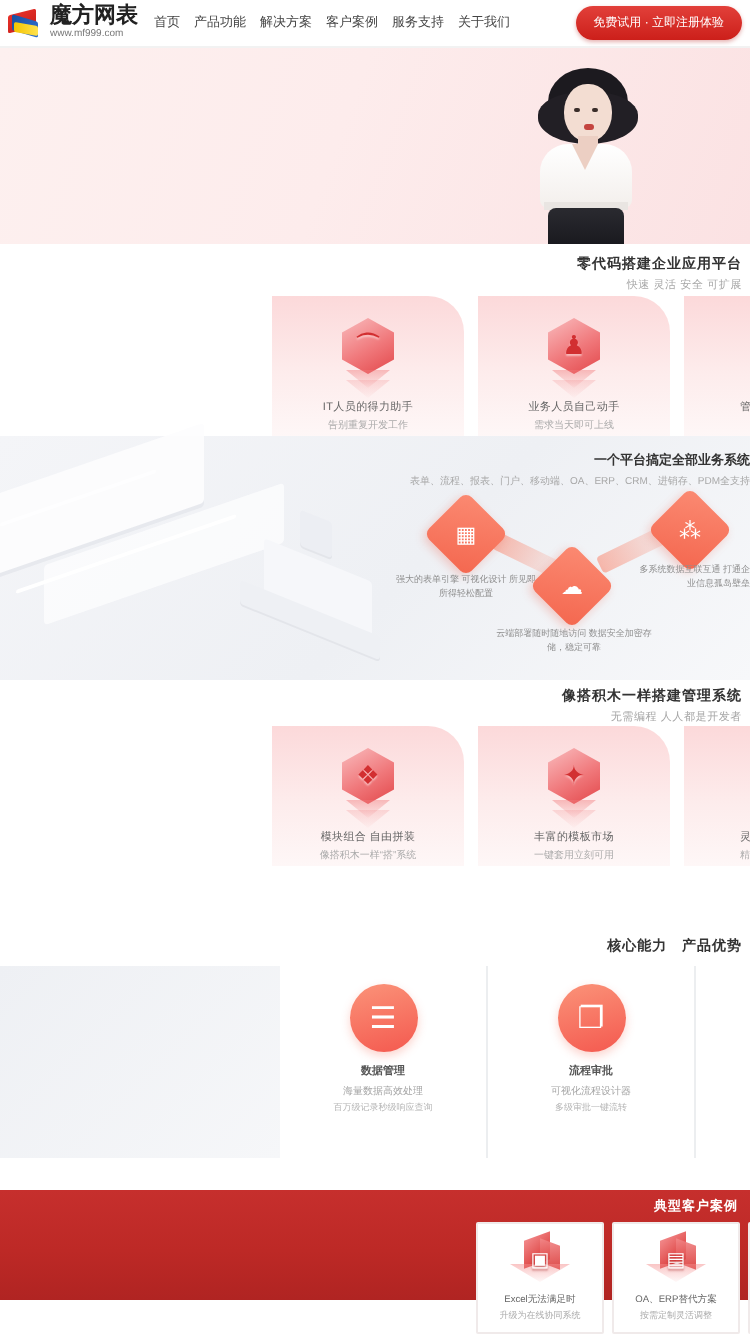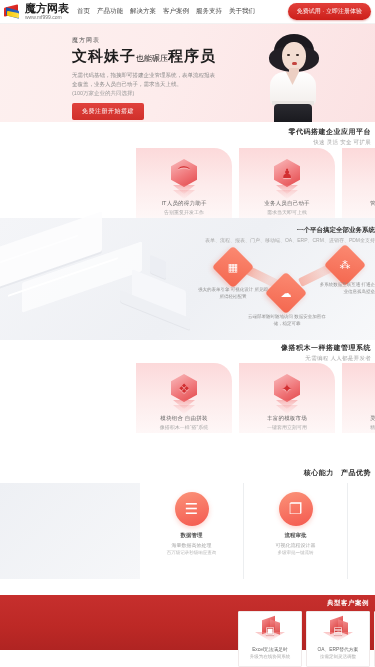--- a/index.html
+++ b/index.html
@@ -279,29 +279,20 @@
       <span class="nav-link">产品功能</span>
       <span class="nav-link">解决方案</span>
       <span class="nav-link">客户案例</span>
       <span class="nav-link">服务支持</span>
       <span class="nav-link">关于我们</span>
     </div>
     <button class="nav-cta">免费试用 · 立即注册体验</button>
   </div>
 
   <div class="hero">
-    <div class="hero-copy">
-      <div class="hero-kicker">魔方网表</div>
-      <div class="hero-title">
-        <span>文科妹子</span><span class="mid">也能碾压</span><span>程序员</span>
-      </div>
-      <div class="hero-desc">无需代码基础，拖拽即可搭建企业管理系统，表单流程报表全覆盖，业务人员自己动手，需求当天上线。</div>
-      <div class="hero-sub">(100万家企业的共同选择)</div>
-      <button class="hero-btn">免费注册开始搭建</button>
-    </div>
     <div class="hero-person">
       <div class="p-hair"></div>
         <div class="p-hair2"></div>
       <div class="p-face"></div>
       <div class="p-eye-l"></div>
         <div class="p-eye-r"></div>
         <div class="p-lip"></div>
       <div class="p-neck"></div>
         <div class="p-top"></div>
         <div class="p-vneck"></div>

